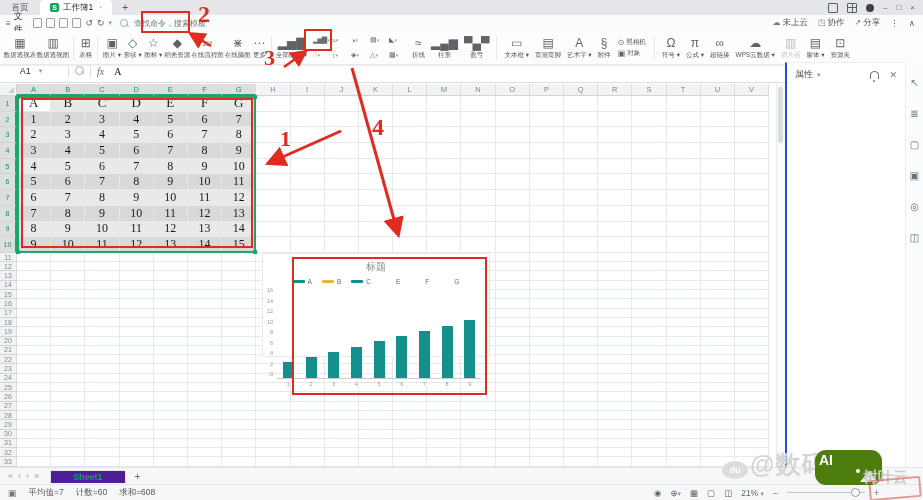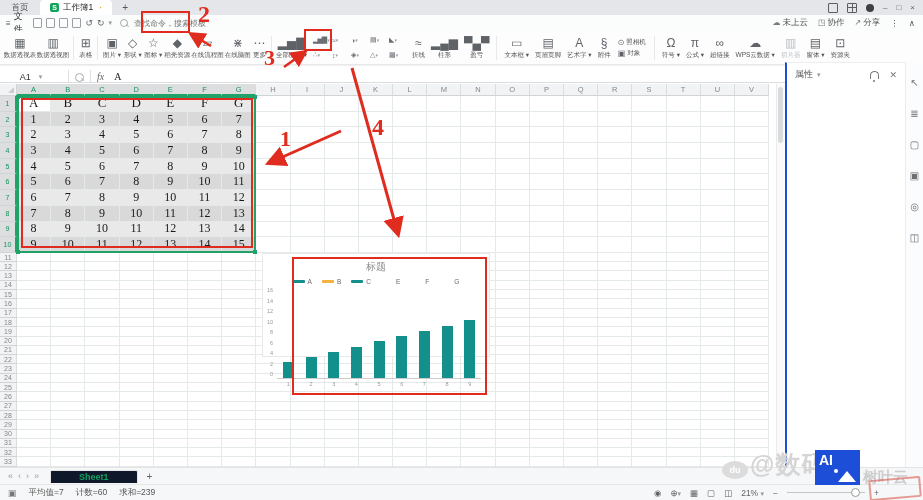--- a/index.html
+++ b/index.html
@@ -49,21 +49,21 @@
   .mini-grid{display:grid;grid-template-columns:repeat(5,19px);grid-auto-rows:15px;flex:none;margin-left:4px}
   .mini-cell{display:flex;align-items:center;gap:1px;padding-left:2px;color:#6a6f74}
   .mini-glyph{font-size:7px;letter-spacing:-1px}
   .mini-caret{font-size:5px;color:#9aa0a6}
   .tb-rest{display:flex;align-items:center;gap:2px;padding-left:4px}
   .stack{display:flex;flex-direction:column;gap:2px;margin:0 3px}
   .stack .srow{display:flex;align-items:center;gap:2px;font-size:6.5px;color:#555;white-space:nowrap}
   .stack .srow .ticon{font-size:8px;color:#5f6368}
   
   .fbar{left:0;top:65px;width:785px;height:18px;background:#fff;border-top:1px solid #efefef;
-        border-bottom:1px solid #dcdcdc;display:flex;align-items:flex-end;box-sizing:border-box}
+        border-bottom:1px solid #dcdcdc;display:flex;align-items:flex-start;box-sizing:border-box}
   .namebox{width:62px;display:flex;align-items:center;justify-content:center;gap:8px;font-size:9px;color:#333}
   .fcaret{color:#999;font-size:7px}
   .fsep{width:1px;height:12px;background:#e0e0e0;margin:0 6px}
   .fx{font-family:"Liberation Serif",serif;font-style:italic;font-size:10px;color:#666}
   .fvalue{font-family:"Liberation Serif",serif;font-size:10px;color:#222;margin-left:10px}
   
   .sheet{left:0;top:84px;width:776px;height:383px;background:#fff;overflow:hidden}
   .sheet-grid{display:grid;grid-template-columns:17px repeat(22,34.2px);
               grid-template-rows:12px repeat(10,15.7px) repeat(23,9.3px)}
   .gcorner{background:#f2f3f4;border-right:1px solid #cfd4d6;border-bottom:1px solid #cfd4d6;position:relative}
@@ -112,39 +112,39 @@
         margin-left:auto}
   .bell::after{content:"";position:absolute;left:2px;bottom:-3px;width:2px;height:2px;border-radius:50%;background:#777}
   .strip{left:905px;top:62px;width:18px;height:405px;background:#fbfcfd;border-left:1px solid #ececec;
          box-sizing:border-box;display:flex;flex-direction:column;align-items:center;padding-top:16px;gap:21px;
          color:#6b7075;font-size:10px;z-index:3}
   .strip-icon{line-height:10px}
   
   .tabbar{left:0;top:467px;width:923px;height:17px;background:#f6f7f8;border-top:1px solid #e4e4e4;
           display:flex;align-items:center;padding-left:8px;box-sizing:border-box;gap:5px;z-index:4}
   .nav-ar{color:#9aa0a6;font-size:9px}
-  .sheettab{background:#0f172a;padding:1px 28px;margin-left:6px;color:#12a05e;font-weight:bold;font-size:9px;
+  .sheettab{background:#4c1d95;padding:1px 22px;margin-left:6px;color:#12a05e;font-weight:bold;font-size:9px;
             border:1px solid #e6e6e6;border-bottom:none;border-radius:2px 2px 0 0}
   .tab-plus{color:#666;font-size:10px;margin-left:4px}
   .statusbar{left:0;top:484px;width:923px;height:16px;background:#f6f7f8;border-top:1px solid #e6e6e6;
              display:flex;align-items:center;padding:0 8px;box-sizing:border-box;gap:12px;font-size:8.5px;
              color:#555;z-index:4}
   .st-ic{color:#777;font-size:9px}
   .st-right{margin-left:auto;display:flex;align-items:center;gap:9px;padding-right:36px;color:#5f6368}
   .zoom-track{width:78px;height:1px;background:#c5c5c5;position:relative}
   .zoom-knob{position:absolute;right:5px;top:-4px;width:7px;height:7px;background:#fff;border:1px solid #999;
              border-radius:50%}
   
   .ann-label{position:absolute;color:#e02b1f;font-family:"Liberation Serif",serif;font-weight:bold;z-index:41}
   
   .wm{z-index:50;pointer-events:none}
   .paw{left:722px;top:461px;width:26px;height:18px;background:#dcdcdc;border-radius:50%;color:#fff;
        font-size:9px;font-weight:bold;display:flex;align-items:center;justify-content:center}
   .wm-brand{left:750px;top:448px;font-size:25px;font-weight:bold;color:#d5d5d5;letter-spacing:1px}
-  .ai-badge{left:815px;top:450px;width:45px;height:35px;background:#1d4ed8;border-radius:0}
+  .ai-badge{left:815px;top:450px;width:67px;height:35px;background:#4d7c0f;border-radius:11px}
   .ai-txt{position:absolute;left:4px;top:2px;color:#fff;font-weight:bold;font-size:14px}
   .ai-mtn{position:absolute;right:4px;bottom:3px;width:0;height:0;border-left:9px solid transparent;
           border-right:9px solid transparent;border-bottom:11px solid #fff}
   .ai-sun{position:absolute;right:22px;bottom:12px;width:4px;height:4px;border-radius:50%;background:#fff}
   .wm-suffix{left:863px;top:468px;font-size:15px;font-weight:bold;color:#cdcdcd}
   .seal{left:869px;top:478px;width:48px;height:17px;border:2px solid rgba(210,60,45,.5);border-radius:2px;
         transform:rotate(-5deg)}
 </style>
 </head>
 <body>
@@ -1267,21 +1267,21 @@
   <span class="nav-ar">‹</span>
   <span class="nav-ar">›</span>
   <span class="nav-ar">»</span>
   <span class="sheettab">Sheet1</span>
   <span class="tab-plus">+</span>
 </div>
 <div class="abs statusbar">
   <span class="st-ic">▣</span>
   <span>平均值=7</span>
   <span>计数=60</span>
-  <span>求和=239</span>
+  <span>求和=608</span>
   <div class="st-right">
     <span>◉</span>
     <span>⊕<span class="fcaret">▾</span></span>
     <span>▦</span>
     <span>▢</span>
     <span>◫</span>
     <span><span>21%</span> <span class="fcaret">▾</span></span>
     <span>−</span>
     <span class="zoom-track">
         <span class="zoom-knob"></span>

